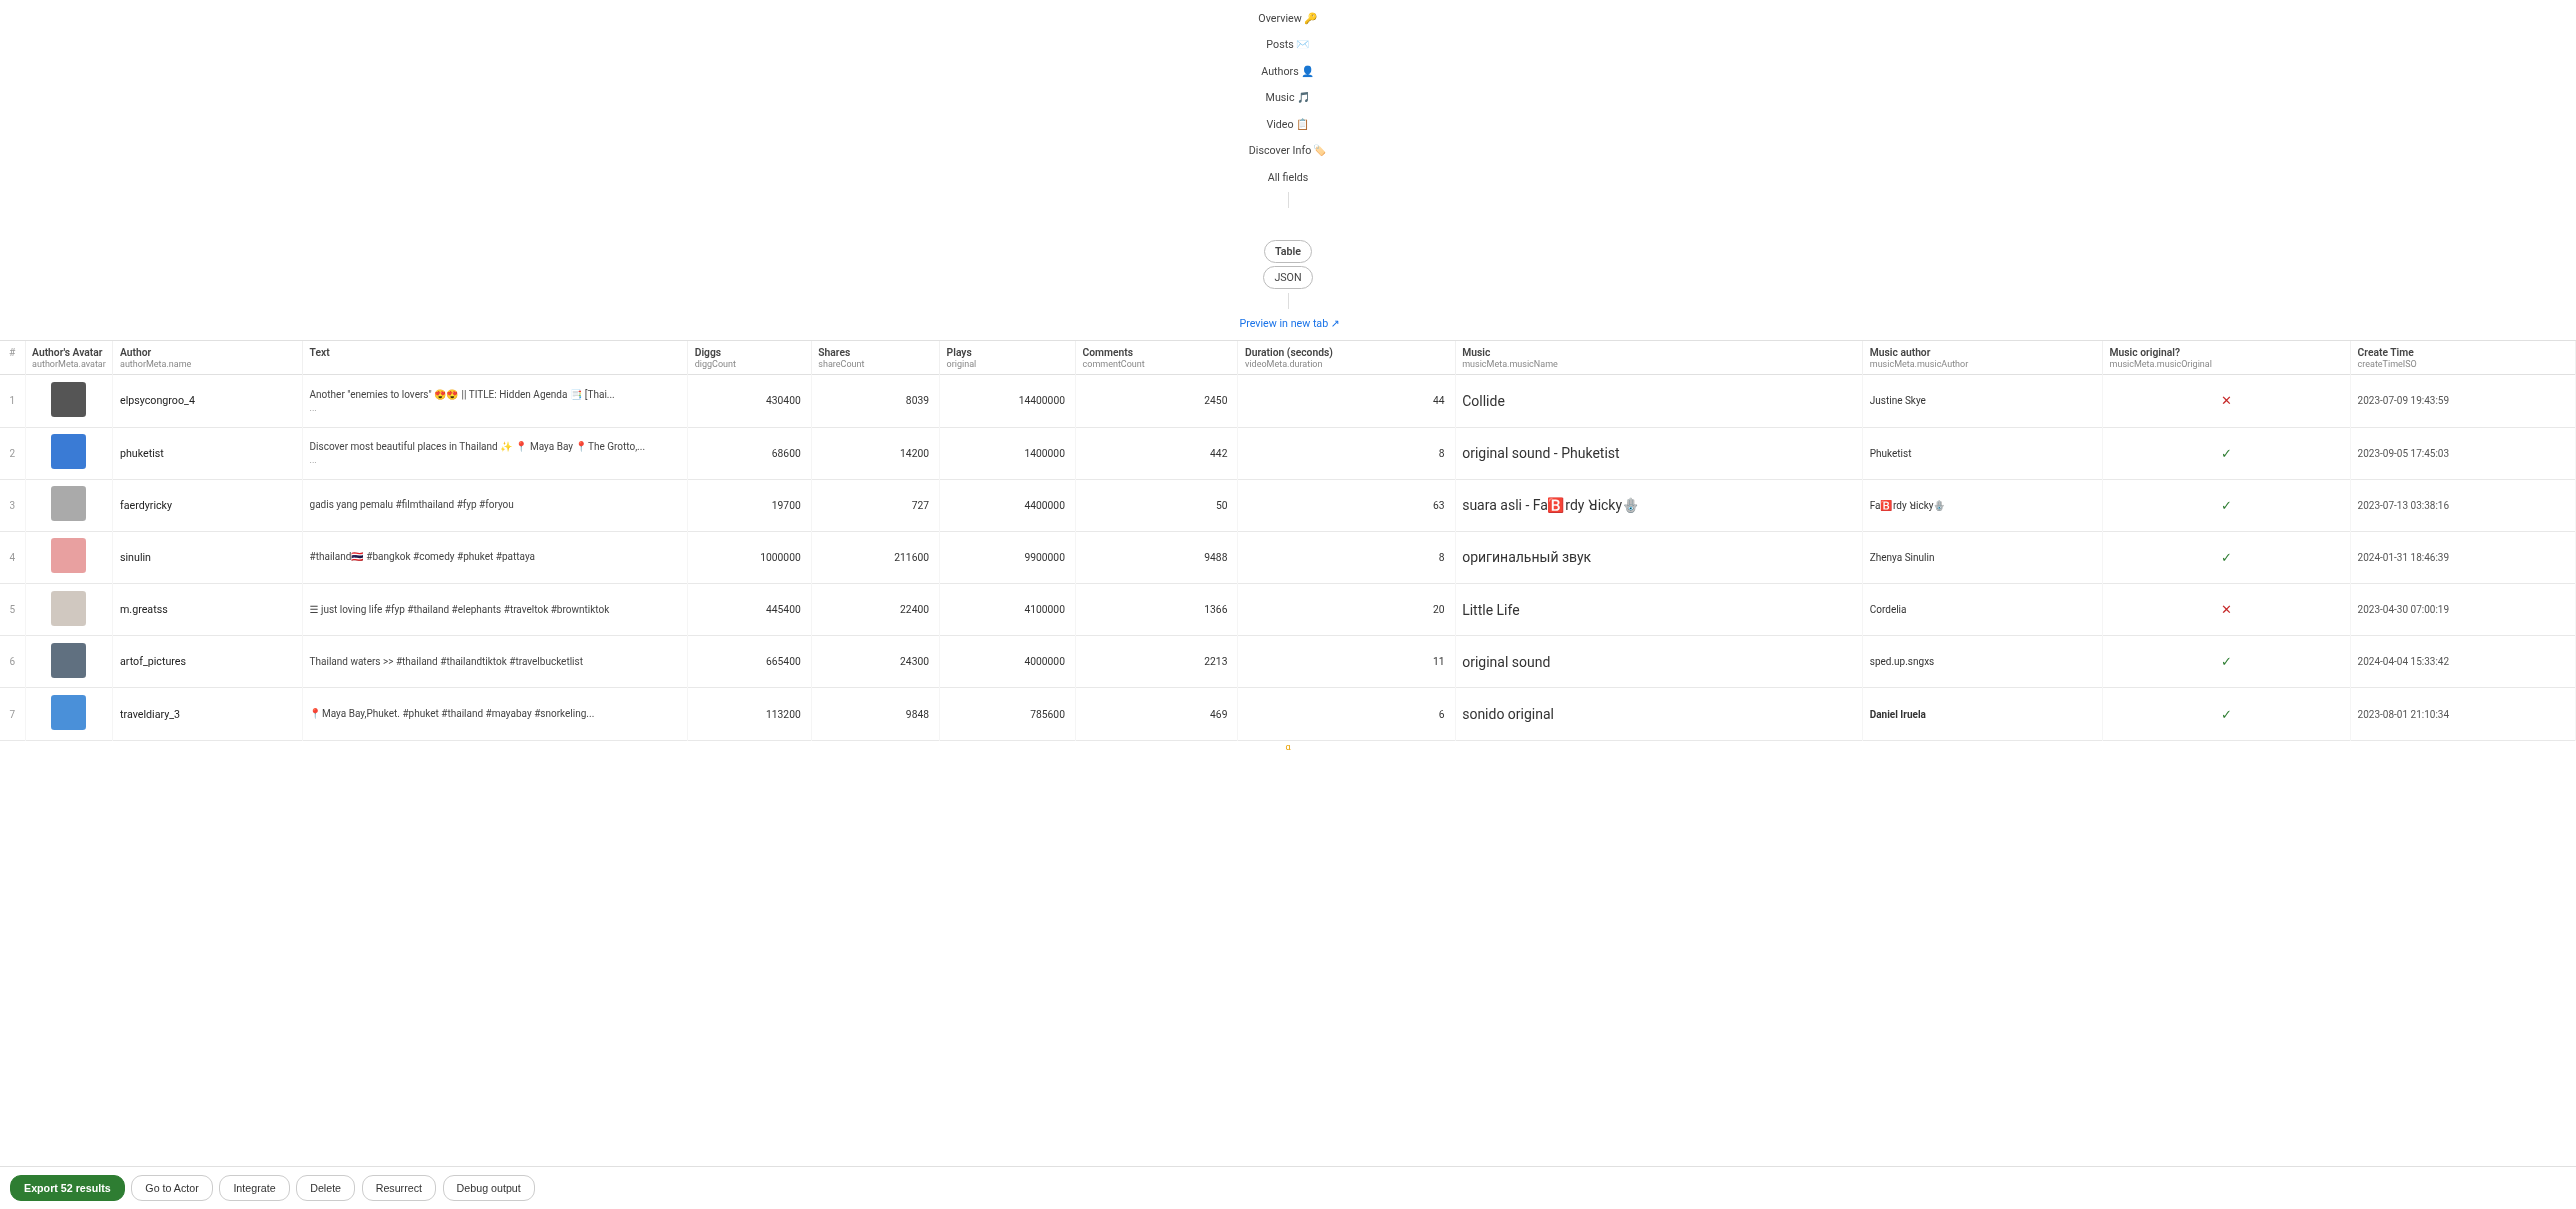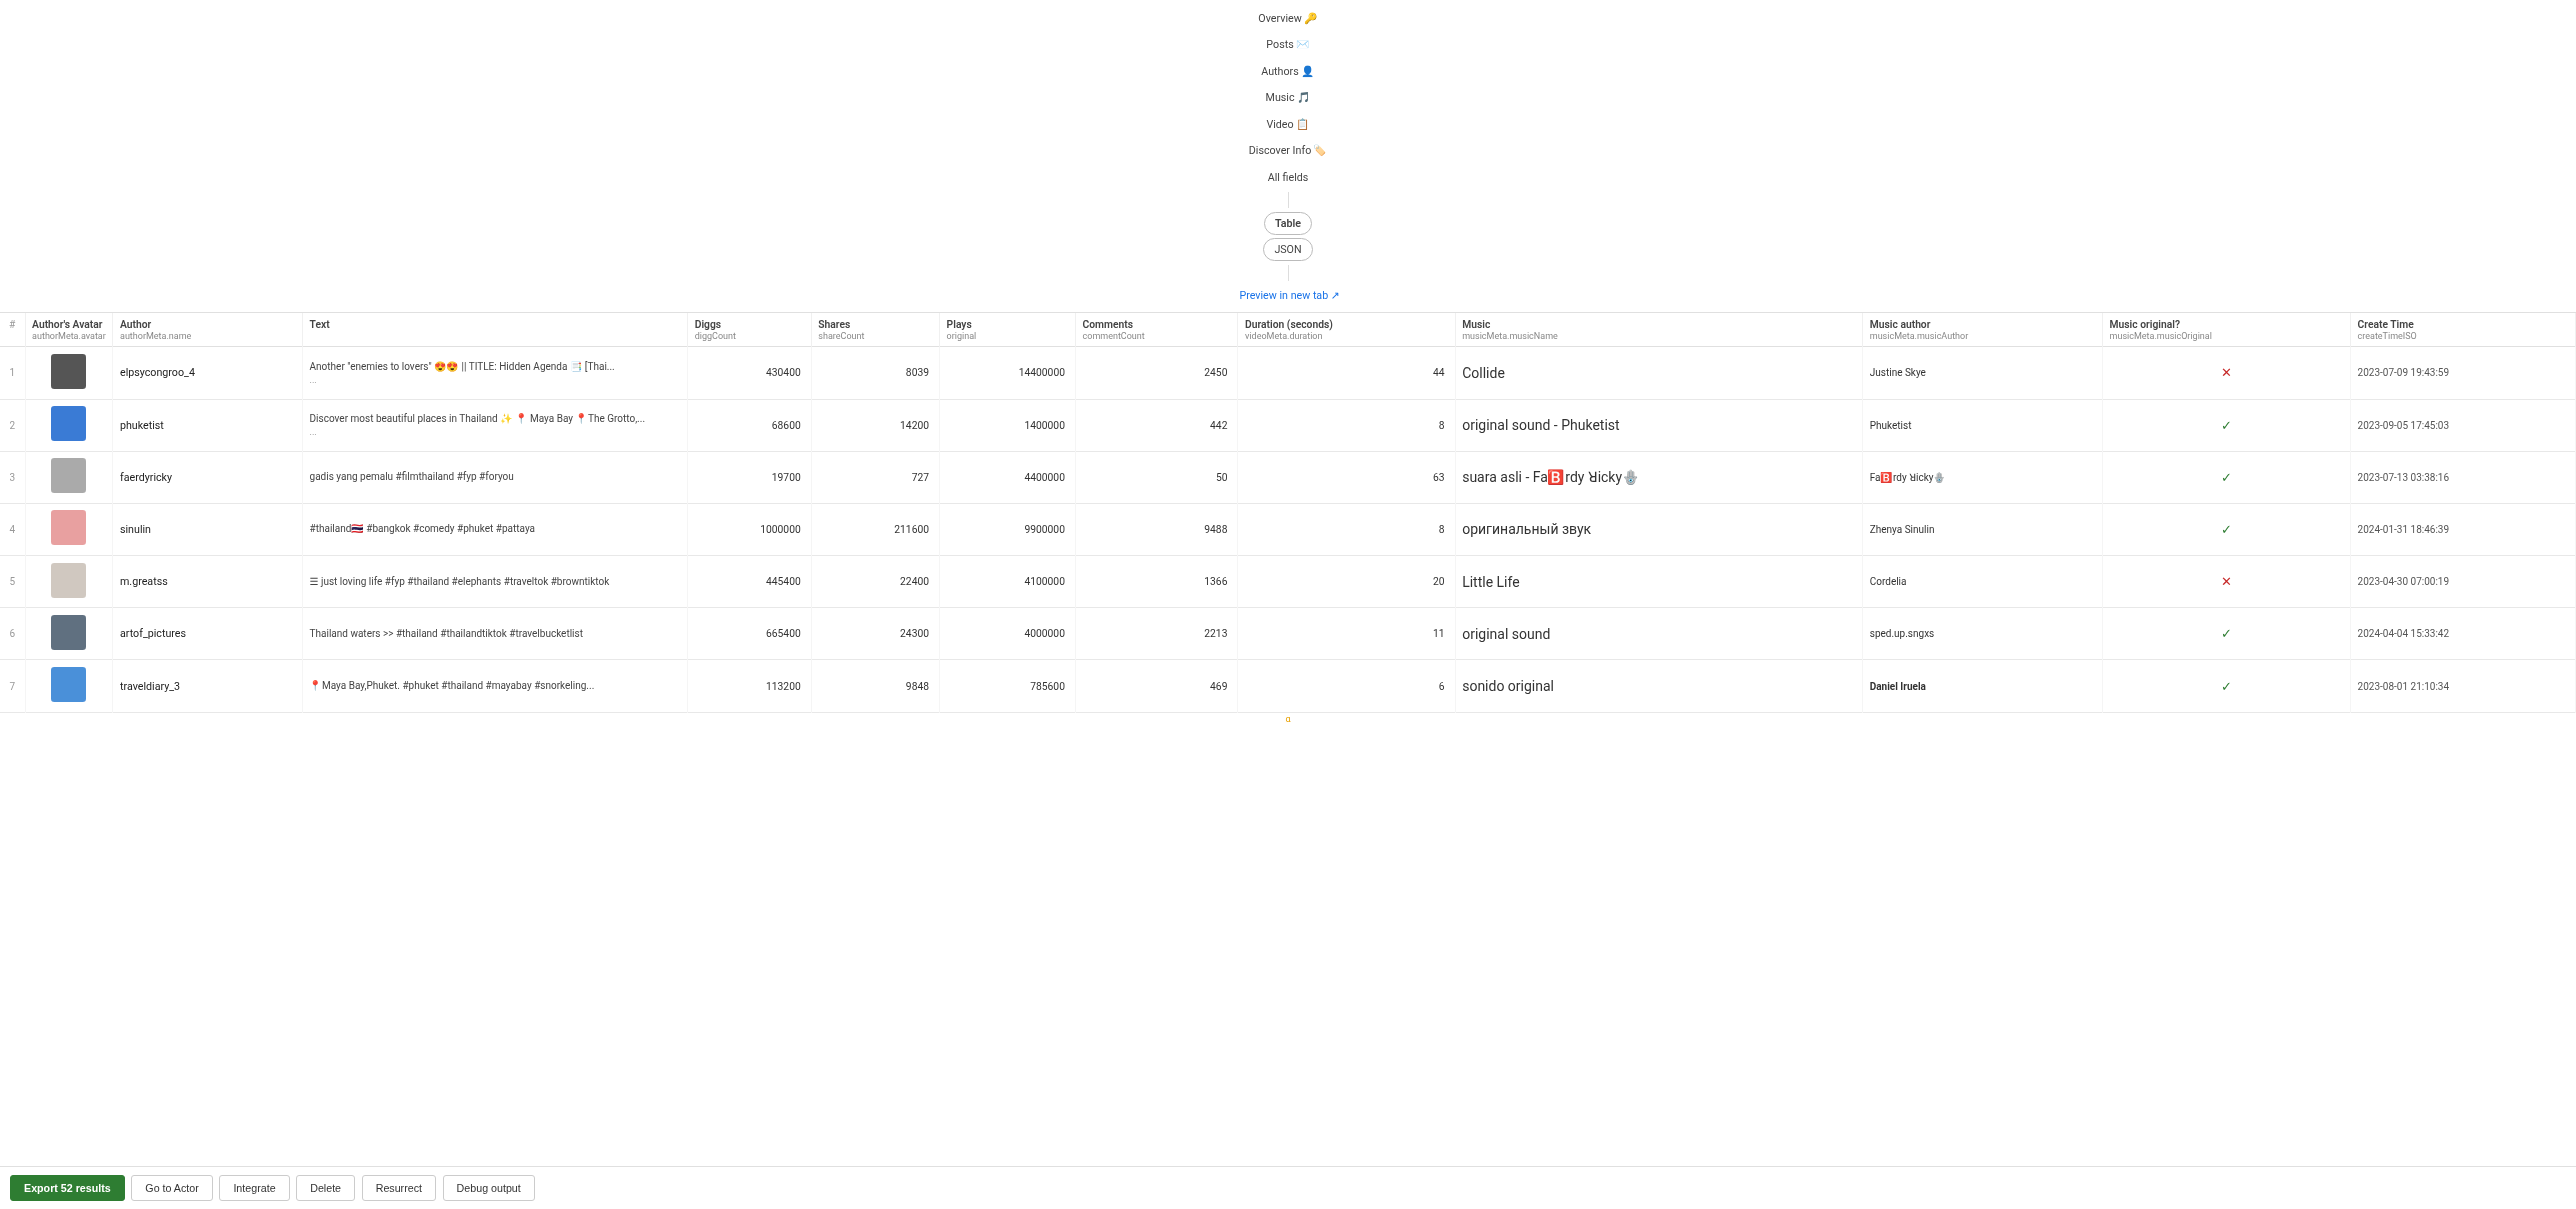--- a/index.html
+++ b/index.html
@@ -30,20 +30,21 @@
       font-size: 10.7px;
       white-space: nowrap;
       color: #444;
       border: 0.8px solid transparent;
       background: transparent;
     }
     .nav-tab.active {
       border: 0.8px solid #ccc;
       background: #fff;
       font-weight: 500;
+      margin-top: 28px;
     }
     .nav-sep { width: 0.8px; height: 16.5px; background: #ddd; margin: 0 3.3px; }
     .nav-tab.view-tab {
       border: 0.8px solid #bbb;
       background: #fff;
     }
     .nav-tab.view-tab.active {
       background: #fff;
       font-weight: 600;
     }
@@ -140,21 +141,21 @@
       display: flex;
       align-items: center;
       padding: 8.2px 10px;
       border-top: 0.8px solid #e0e0e0;
       gap: 6.6px;
       flex-shrink: 0;
       background: #fff;
     }
     .btn {
       padding: 5.8px 13px;
-      border-radius: 3px;
+      border-radius: 11px;
       font-size: 10.7px;
       cursor: pointer;
       border: 0.8px solid #ccc;
       background: #fff;
       color: #333;
       font-weight: 500;
     }
     .btn-export {
       background: #2e7d32;
       color: #fff;

